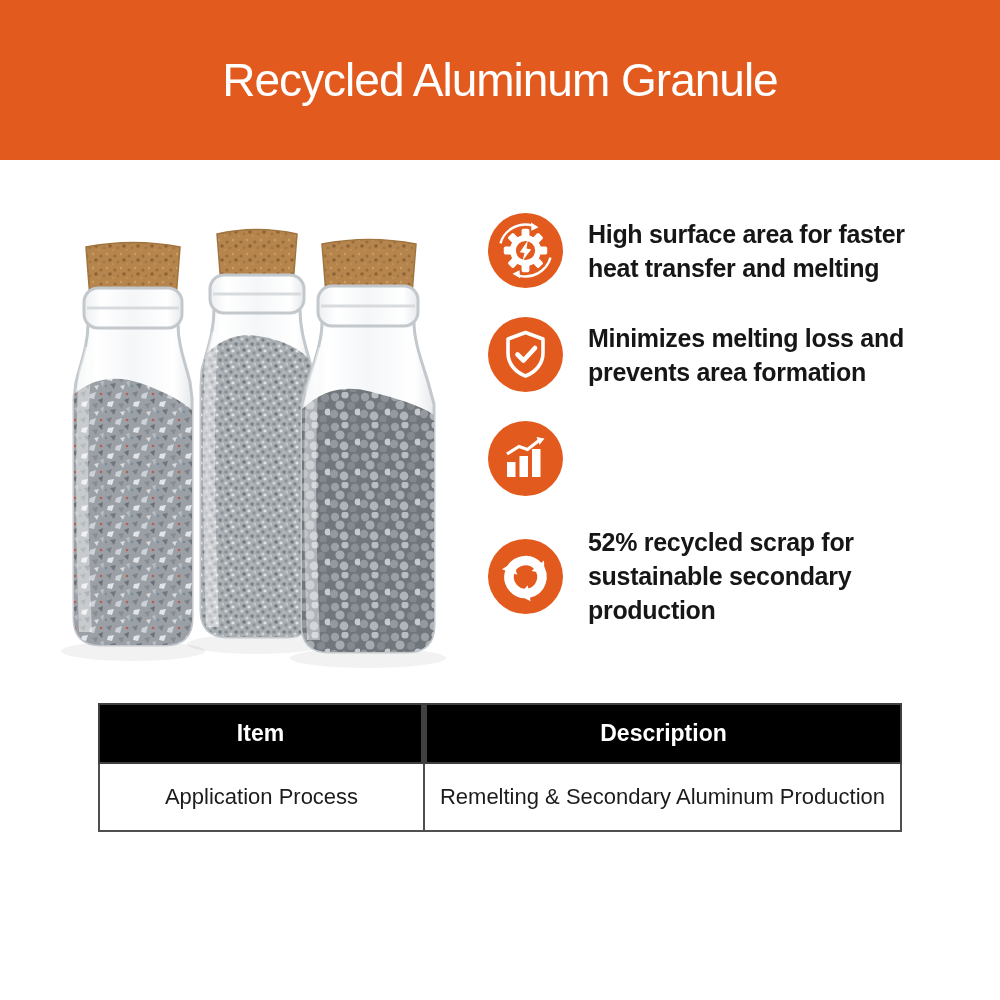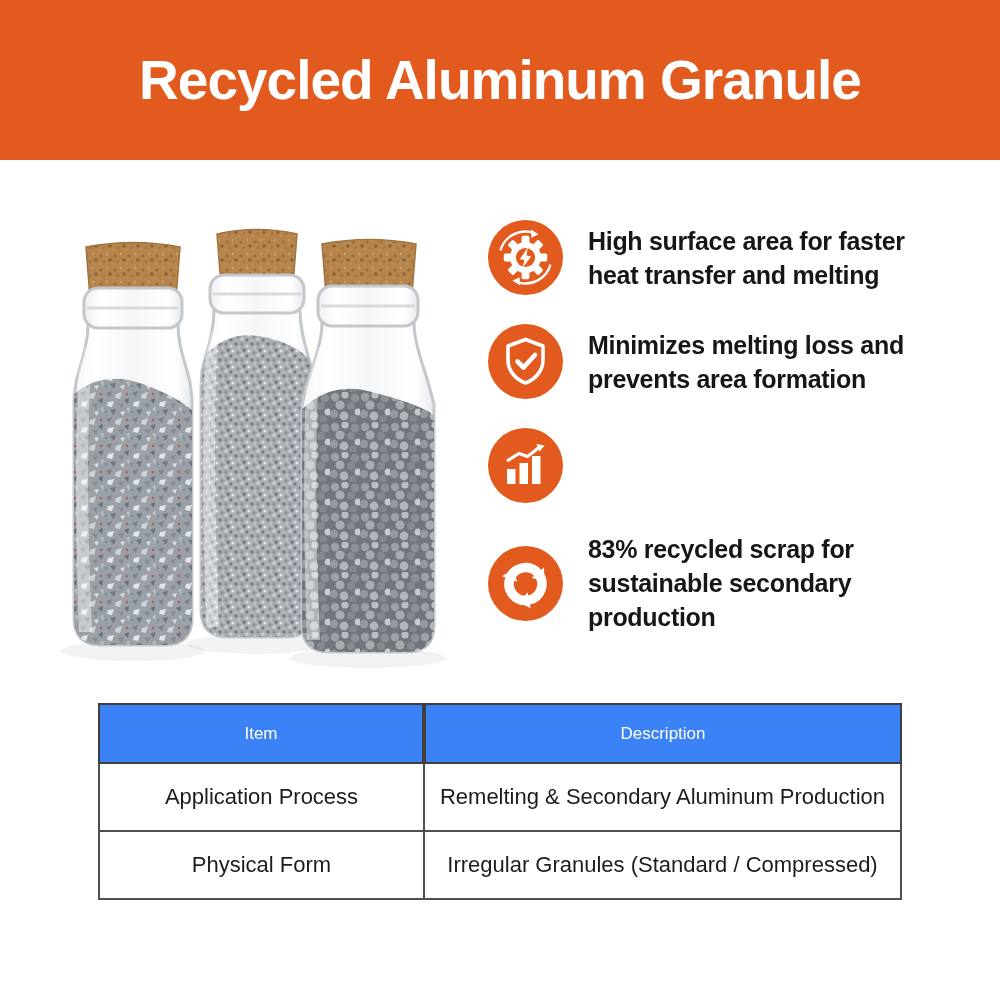--- a/index.html
+++ b/index.html
@@ -2,39 +2,39 @@
 <html><head>
 <meta charset="utf-8">
 <style>
   html,body{margin:0;padding:0;background:#ffffff;}
   .poster{position:relative;width:1000px;height:1000px;background:#ffffff;overflow:hidden;
           font-family:"Liberation Sans", sans-serif;}
 
   
   .banner{position:absolute;left:0;top:0;width:1000px;height:160px;background:#E25A1D;
           display:flex;align-items:center;justify-content:center;}
-  .banner h1{margin:16px;color:#ffffff;font-size:55px;font-weight:700;letter-spacing:-1px;}
+  .banner h1{margin:16px;color:#ffffff;font-size:46px;font-weight:400;letter-spacing:-1px;}
 
   
   .photo{position:absolute;left:0;top:182px;width:490px;height:500px;}
 
   
-  .features{position:absolute;left:488px;top:220px;width:512px;}
+  .features{position:absolute;left:488px;top:213px;width:512px;}
   .feature{display:flex;align-items:center;margin-bottom:29px;}
   .icon-circle{flex:0 0 75px;width:75px;height:75px;}
   .feature p{margin:0 0 0 25px;font-size:25px;line-height:34px;font-weight:700;
              color:#161616;white-space:pre-line;letter-spacing:-0.3px;}
 
   
   .spec-table{position:absolute;left:98px;top:703px;width:804px;border-collapse:collapse;
               border:2px solid #3f3f3f;background:#ffffff;table-layout:fixed;}
   .col-item{width:325px;}
-  .spec-table th{background:#3b82f6;color:#ffffff;height:55px;font-size:17px;font-weight:400;
+  .spec-table th{background:#000000;color:#ffffff;height:55px;font-size:23px;font-weight:700;
                  text-align:center;border-bottom:2px solid #3f3f3f;}
-  .spec-table th + th{border-left:4px solid #404040;}
+  .spec-table th + th{border-left:6px solid #404040;}
   .spec-table td{height:64px;text-align:center;font-size:22px;font-weight:400;color:#1c1c1c;
                  border:2px solid #4f4f4f;margin-top:24px;}
 </style>
 </head>
 <body>
 
 <div class="poster">
 
   <header class="banner">
     <h1>Recycled Aluminum Granule</h1>
@@ -212,21 +212,21 @@
             <g id="rseg">
               <path d="M22 32.4 A16.5 16.5 0 0 1 50.1 27.4" fill="none" stroke="#ffffff" stroke-width="9.5"></path>
               <polygon points="56.5,34.5 56,21.5 43.5,32" fill="#ffffff"></polygon>
             </g>
           </defs>
           <use href="#rseg"></use>
           <use href="#rseg" transform="rotate(120 37.5 38)"></use>
           <use href="#rseg" transform="rotate(240 37.5 38)"></use>
         </svg>
       </span>
-      <p>83% recycled scrap for
+      <p>52% recycled scrap for
 sustainable secondary
 production</p>
     </div>
 
   </section>
 
   <table class="spec-table">
     <colgroup>
         <col class="col-item">
         <col class="col-desc">
@@ -235,20 +235,16 @@
       <tr>
         <th>Item</th>
         <th>Description</th>
       </tr>
     </thead>
     <tbody>
       <tr>
         <td>Application Process</td>
         <td>Remelting &amp; Secondary Aluminum Production</td>
       </tr>
-      <tr>
-        <td>Physical Form</td>
-        <td>Irregular Granules (Standard / Compressed)</td>
-      </tr>
     </tbody>
   </table>
 
 </div>
 
 </body></html>

